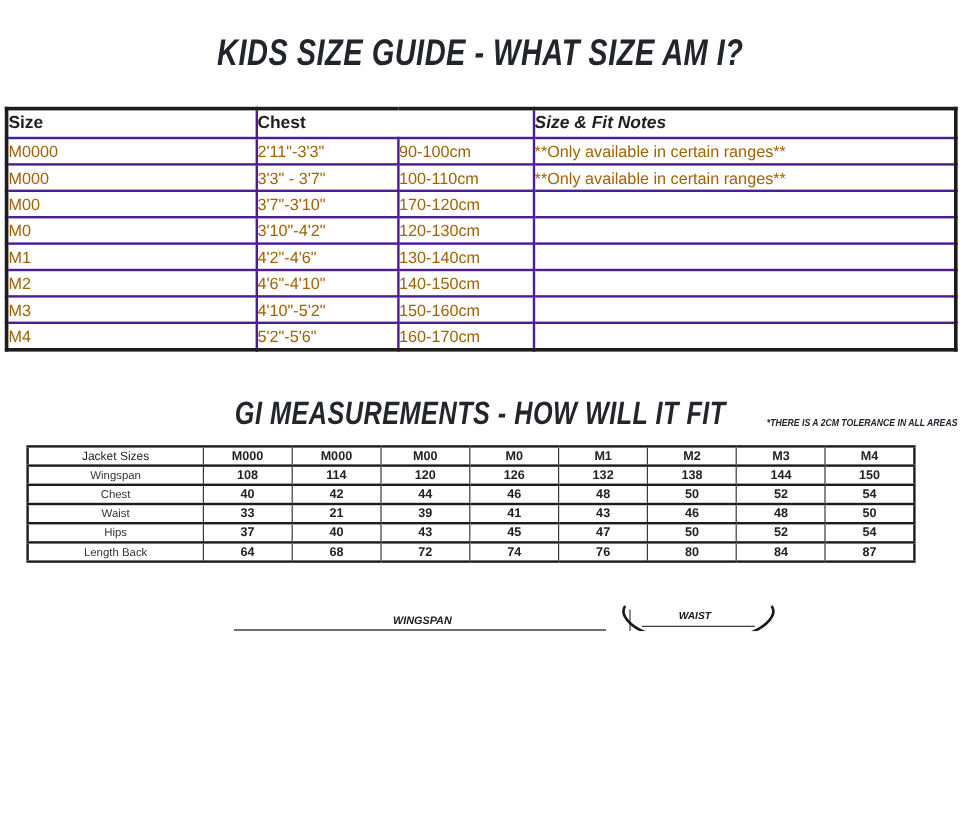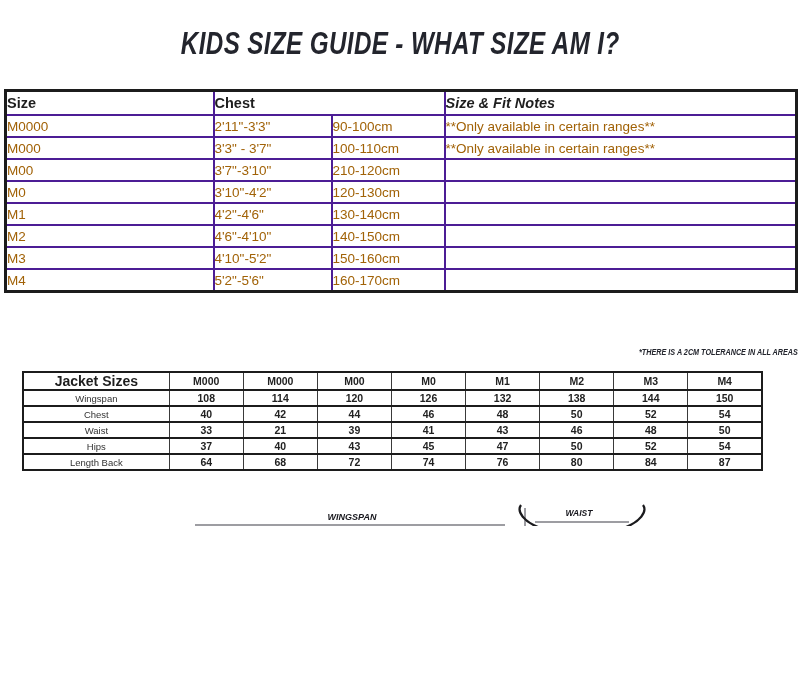--- a/index.html
+++ b/index.html
@@ -27,21 +27,21 @@
   #kids-table td{height:20px;font-size:13.5px;color:#a16207;}
 
   
   #gi-table{position:absolute;left:22px;top:371px;border-collapse:collapse;
         table-layout:fixed;width:741px;border:2px solid #1c1c1c;}
   #gi-table td{border-top:2px solid #1c1c1c;border-bottom:2px solid #1c1c1c;
         border-left:1px solid #3a3a3a;border-right:1px solid #3a3a3a;
         text-align:center;vertical-align:middle;padding:0;overflow:hidden;
         white-space:nowrap;font-size:10.5px;font-weight:bold;color:#222;height:14px;}
   #gi-table td.label-cell{font-weight:normal;font-size:9.5px;color:#333;}
-  #gi-table td.label-cell.bold{font-weight:bold;font-size:14px;color:#1e1e1e;}
+  #gi-table td.label-cell.bold{font-weight:normal;font-size:10px;color:#1e1e1e;}
   #gi-table tr.divider-row td{height:17px;}
   #gi-table td.gray-cell{background:#b3b3b3;border-left:2px solid #fff;border-right:2px solid #fff;}
   #gi-table td.size-head{font-size:10.5px;}
 
   
   #jacket-svg{position:absolute;left:185px;top:507px;}
   #pants-svg{position:absolute;left:505px;top:503px;}
   .sketch-label{font-family:"Liberation Sans",sans-serif;font-weight:bold;
         font-style:italic;fill:#17171d;}
 </style>
@@ -77,21 +77,21 @@
         </tr>
         <tr>
           <td>M000</td>
           <td>3'3" - 3'7"</td>
           <td>100-110cm</td>
           <td>**Only available in certain ranges**</td>
         </tr>
         <tr>
           <td>M00</td>
           <td>3'7"-3'10"</td>
-          <td>210-120cm</td>
+          <td>170-120cm</td>
           <td></td>
         </tr>
         <tr>
           <td>M0</td>
           <td>3'10"-4'2"</td>
           <td>120-130cm</td>
           <td></td>
         </tr>
         <tr>
           <td>M1</td>
@@ -113,20 +113,23 @@
         </tr>
         <tr>
           <td>M4</td>
           <td>5'2"-5'6"</td>
           <td>160-170cm</td>
           <td></td>
         </tr>
       </tbody>
   </table>
 
+  <div class="title-wrap" id="title2">
+    <span class="cond">GI MEASUREMENTS - HOW WILL IT FIT</span>
+  </div>
   <div id="tolerance">*THERE IS A 2CM TOLERANCE IN ALL AREAS</div>
 
   <table id="gi-table">
     <colgroup>
       <col style="width:146px">
         <col style="width:74px">
         <col style="width:74px">
         <col style="width:74px">
       <col style="width:74px">
         <col style="width:74px">

